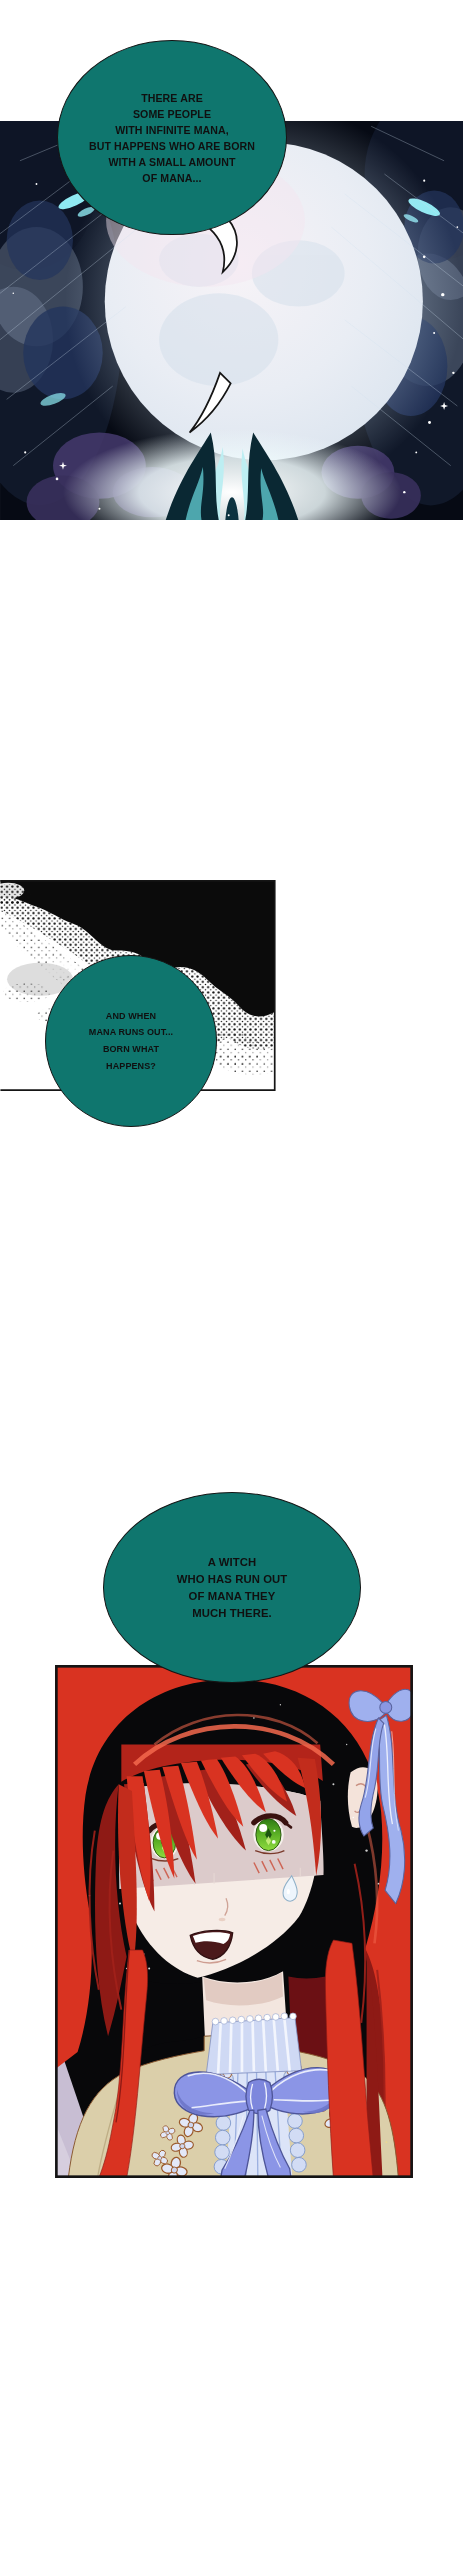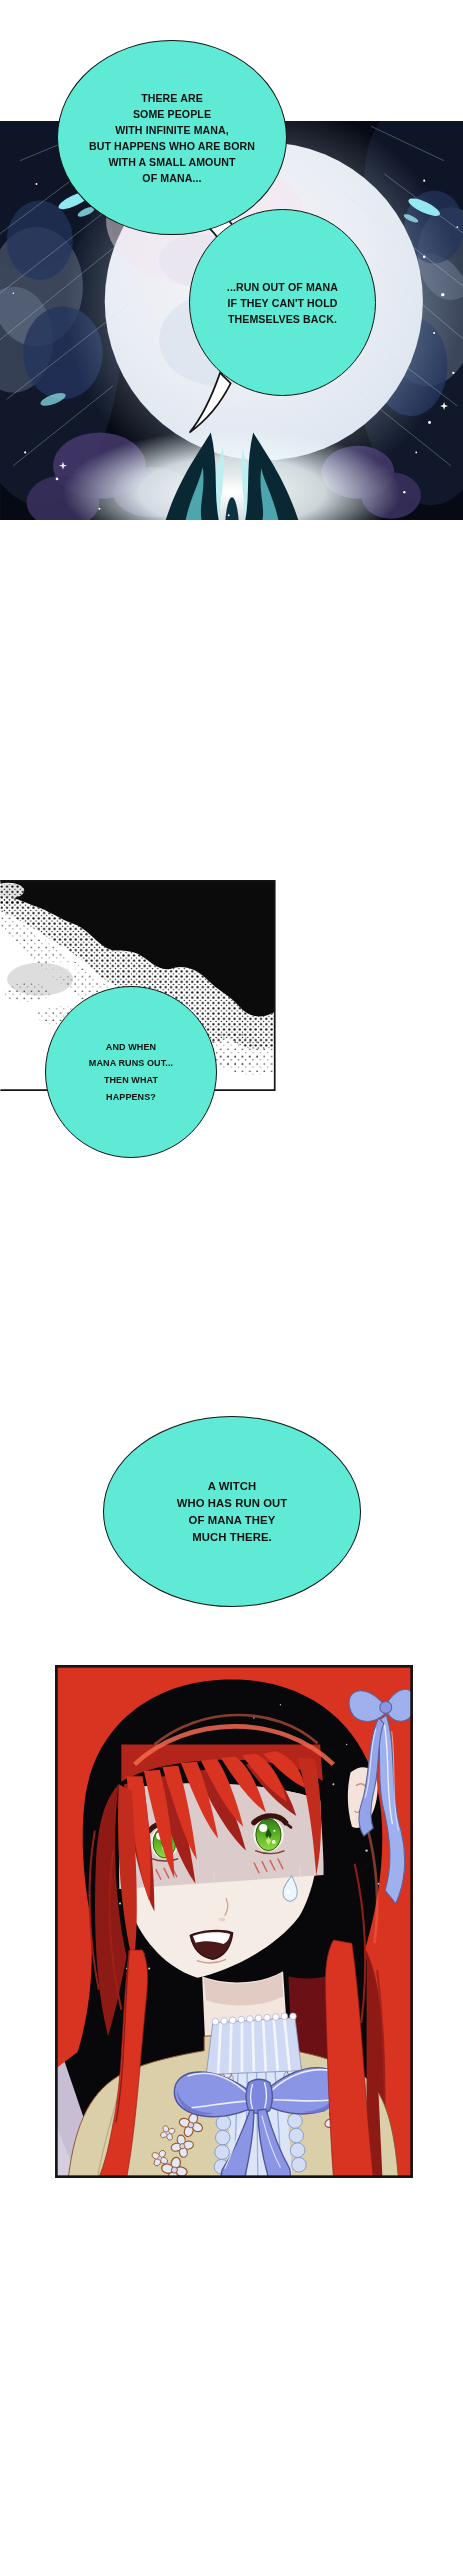--- a/index.html
+++ b/index.html
@@ -3,27 +3,27 @@
 <meta charset="utf-8">
 <style>
   html,body{margin:0;padding:0;background:#fff;}
   .page{position:relative;width:464px;height:2576px;background:#ffffff;
         font-family:"Liberation Sans",sans-serif;overflow:hidden;}
   .panel{position:absolute;z-index:1;}
   .p1{left:0;top:121px;}
   .p2{left:0;top:880px;}
   .p3{left:55px;top:1665px;}
   .tails{position:absolute;left:0;top:121px;z-index:4;}
-  .bubble{position:absolute;background:#5eead4;border:1.7px solid #151515;border-radius:50%;
+  .bubble{position:absolute;background:#0f766e;border:1.7px solid #151515;border-radius:50%;
           display:flex;flex-direction:column;align-items:center;justify-content:center;
           z-index:5;text-align:center;color:#101010;font-weight:bold;letter-spacing:0.1px;}
   .b1{left:57px;top:40px;width:228px;height:193px;font-size:10.6px;line-height:16px;}
   .b2{left:189px;top:209px;width:185px;height:185px;font-size:10.6px;line-height:16px;}
-  .b3{left:45px;top:986px;width:170px;height:170px;font-size:9px;line-height:16.6px;}
-  .b4{left:103px;top:1416px;width:256px;height:189px;font-size:11.3px;line-height:17px;}
+  .b3{left:45px;top:955px;width:170px;height:170px;font-size:9px;line-height:16.6px;}
+  .b4{left:103px;top:1492px;width:256px;height:189px;font-size:11.3px;line-height:17px;}
   svg{display:block;}
 </style>
 </head>
 <body>
 
 <div class="page">
 
   <svg class="panel p1" width="464" height="399" viewBox="0 0 700 602">
     <defs>
       <radialGradient id="moonG" cx="42%" cy="38%" r="75%">
@@ -133,25 +133,20 @@
 
   <div class="bubble b1">
     <div>THERE ARE</div>
     <div>SOME PEOPLE</div>
     <div>WITH INFINITE MANA,</div>
     <div>BUT HAPPENS WHO ARE BORN</div>
     <div>WITH A SMALL AMOUNT</div>
     <div>OF MANA...</div>
   </div>
 
-  <div class="bubble b2">
-    <div>...RUN OUT OF MANA</div>
-    <div>IF THEY CAN'T HOLD</div>
-    <div>THEMSELVES BACK.</div>
-  </div>
 
   <svg class="panel p2" width="276" height="211" viewBox="0 0 416 319">
     <defs>
       <pattern id="halftone" width="8" height="8" patternUnits="userSpaceOnUse">
         <circle cx="2" cy="2" r="1.7" fill="#0c0c0c"></circle>
           <circle cx="6" cy="6" r="1.1" fill="#0c0c0c"></circle>
       </pattern>
       <pattern id="halftone2" width="11" height="11" patternUnits="userSpaceOnUse">
         <circle cx="3" cy="3" r="1.1" fill="#0c0c0c"></circle>
           <circle cx="8" cy="8" r="0.7" fill="#0c0c0c"></circle>
@@ -169,21 +164,21 @@
       <ellipse cx="95" cy="205" rx="40" ry="14" fill="url(#halftone2)"></ellipse>
       <ellipse cx="60" cy="150" rx="50" ry="25" fill="#555555" opacity=".2"></ellipse>
       <ellipse cx="355" cy="255" rx="48" ry="26" fill="url(#halftone2)"></ellipse>
     </g>
     <path d="M0,1.3 H414.7 V317.7 H0" fill="none" stroke="#151515" stroke-width="2.6"></path>
   </svg>
 
   <div class="bubble b3">
     <div>AND WHEN</div>
     <div>MANA RUNS OUT...</div>
-    <div>THEN WHAT</div>
+    <div>BORN WHAT</div>
     <div>HAPPENS?</div>
   </div>
 
   <div class="bubble b4">
     <div>A WITCH</div>
     <div>WHO HAS RUN OUT</div>
     <div>OF MANA THEY</div>
     <div>MUCH THERE.</div>
   </div>
 

